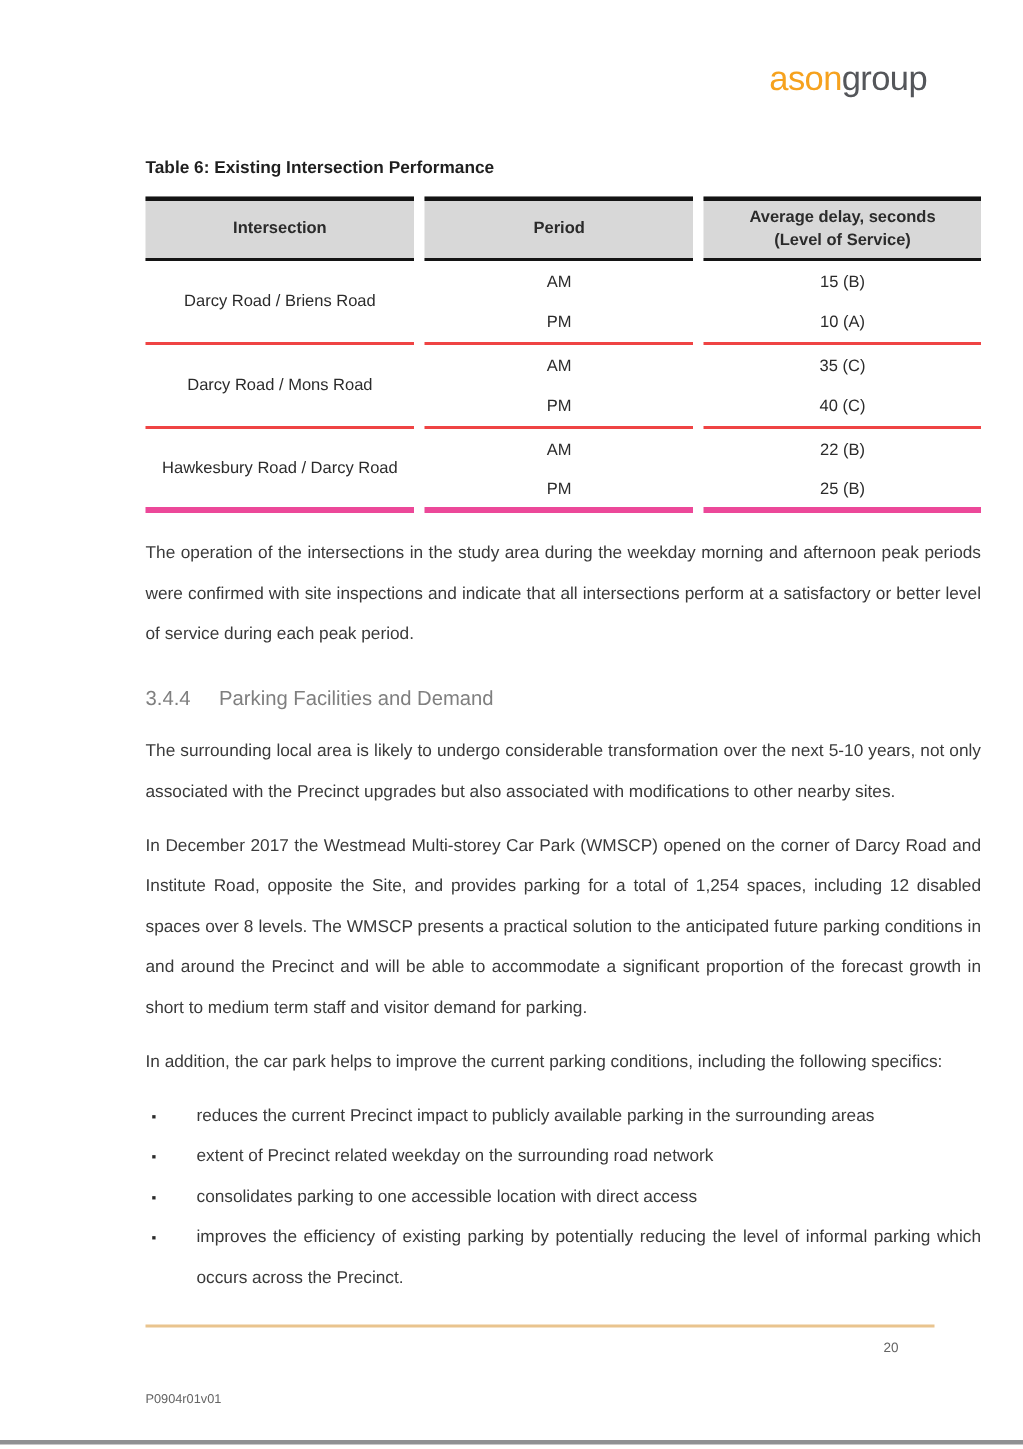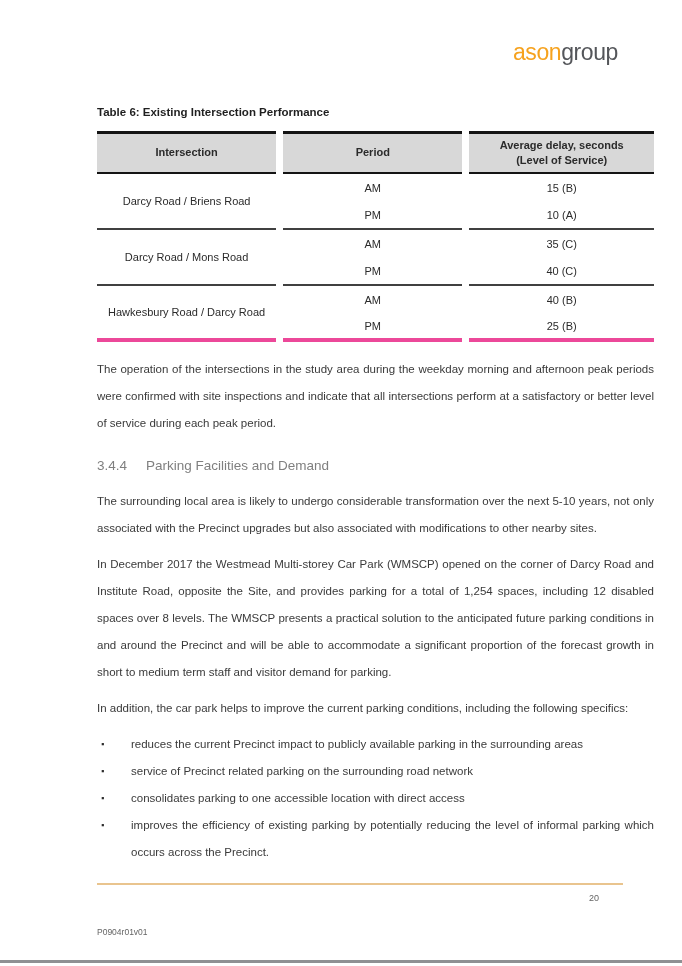--- a/index.html
+++ b/index.html
@@ -62,21 +62,21 @@
     padding: 4px 2px;
     line-height: 1.35;
   }
   table.perf th.multiline { white-space: pre-line; }
   table.perf td {
     text-align: center;
     vertical-align: middle;
     height: 28px;
     padding: 2px;
   }
-  table.perf td.group-end { border-bottom: 2px solid #404040; }
+  table.perf td.group-end { border-bottom: 2px solid #ef4444; }
   table.perf td.table-end { border-bottom: 4px solid #ec4899; }
 
   
   .para {
     font-size: 11.5px;
     line-height: 27px;
     text-align: justify;
     margin: 0 0 9px 0;
   }
   .para.first { margin-top: 14px; }
@@ -186,21 +186,21 @@
           <td>AM</td>
           <td>35 (C)</td>
         </tr>
         <tr>
           <td class="group-end">PM</td>
           <td class="group-end">40 (C)</td>
         </tr>
         <tr>
           <td rowspan="2" class="table-end">Hawkesbury Road / Darcy Road</td>
           <td>AM</td>
-          <td>40 (B)</td>
+          <td>22 (B)</td>
         </tr>
         <tr>
           <td class="table-end">PM</td>
           <td class="table-end">25 (B)</td>
         </tr>
       </tbody>
     </table>
 
     <p class="para first">The operation of the intersections in the study area during the weekday morning and afternoon peak periods were confirmed with site inspections and indicate that all intersections perform at a satisfactory or better level of service during each peak period.</p>
 
@@ -215,21 +215,21 @@
 
     <p class="para">In addition, the car park helps to improve the current parking conditions, including the following specifics:</p>
 
     <ul class="bullets">
       <li>
         <span class="glyph">▪</span>
         <span class="text">reduces the current Precinct impact to publicly available parking in the surrounding areas</span>
       </li>
       <li>
         <span class="glyph">▪</span>
-        <span class="text">service of Precinct related parking on the surrounding road network</span>
+        <span class="text">extent of Precinct related weekday on the surrounding road network</span>
       </li>
       <li>
         <span class="glyph">▪</span>
         <span class="text">consolidates parking to one accessible location with direct access</span>
       </li>
       <li>
         <span class="glyph">▪</span>
         <span class="text">improves the efficiency of existing parking by potentially reducing the level of informal parking which occurs across the Precinct.</span>
       </li>
     </ul>

